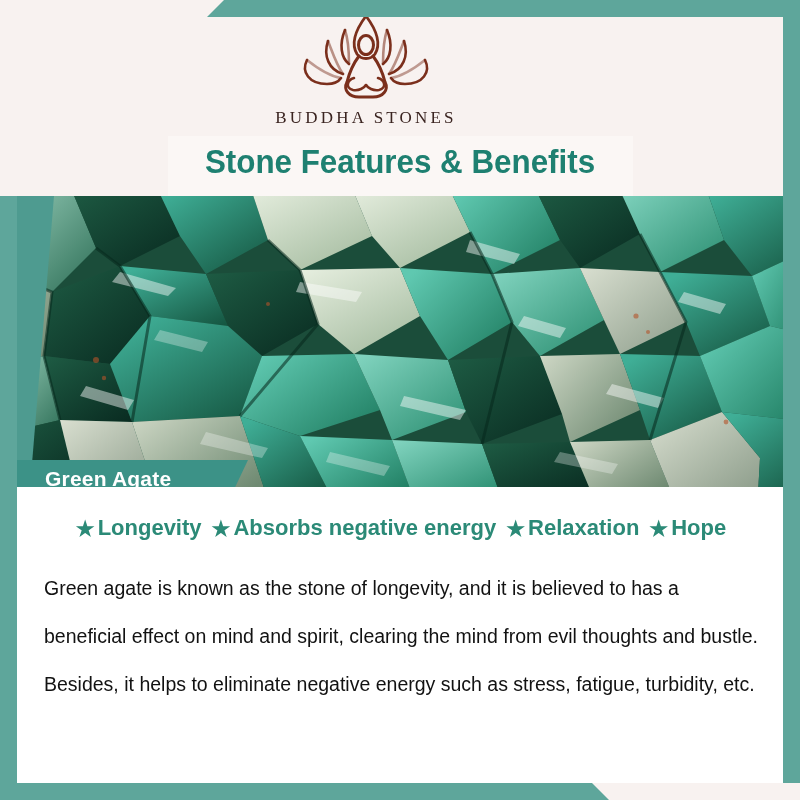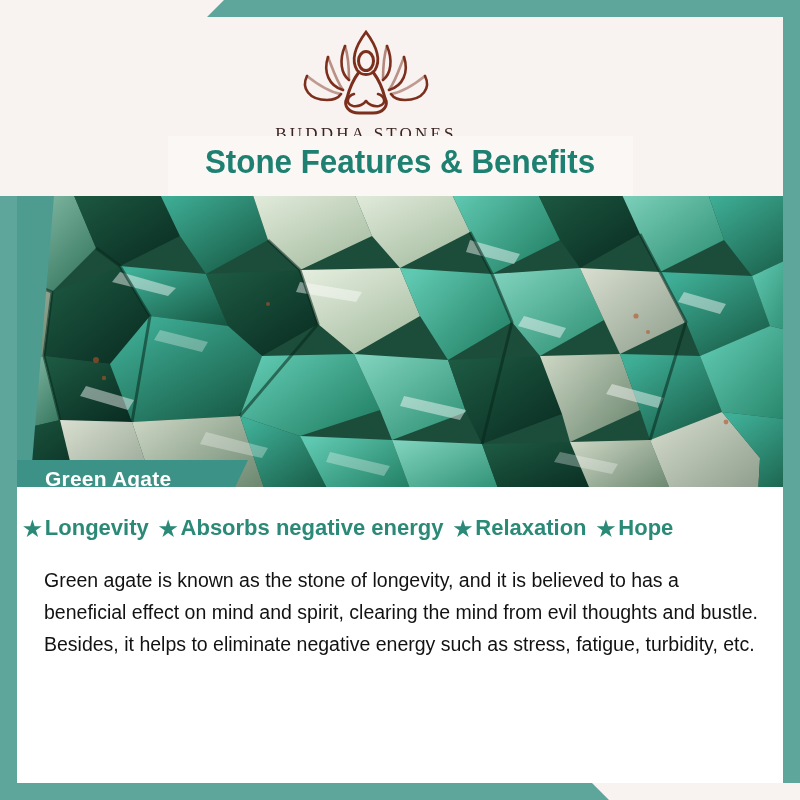--- a/index.html
+++ b/index.html
@@ -64,21 +64,21 @@
   
   .header {
     position: absolute;
     left: 0; top: 0;
     width: 800px; height: 196px;
     background: #f8f2f0;
     z-index: 2;
   }
   .logo-wrap {
     position: absolute;
-    left: 0; top: 24px;
+    left: 0; top: 8px;
     width: 732px;
     text-align: center;
   }
   .logo-mark {
     display: block;
     margin: 0 auto;
   }
   .logo-word {
     display: block;
     margin-top: 4px;
@@ -146,41 +146,42 @@
     position: absolute;
     left: 17px; top: 487px;
     width: 766px; height: 296px;
     background: #ffffff;
     z-index: 5;
   }
   .benefits {
     position: absolute;
     left: 0; top: 28px;
     width: 766px;
+    text-align: center;
     white-space: nowrap;
     color: #2b8a77;
     font-size: 22px;
     font-weight: bold;
   }
   .benefits .star {
     color: #2b8a77;
     font-size: 21px;
     margin: 0 3px 0 6px;
     display: inline-block;
     vertical-align: -1px;
   }
   .benefits .bitem {
     margin-right: 4px;
   }
   .desc {
     position: absolute;
     left: 27px; top: 77px;
     width: 716px;
     font-size: 19.5px;
-    line-height: 32px;
+    line-height: 48px;
     color: #121212;
     text-align: left;
   }
 </style>
 </head>
 <body>
 
 <div class="poster">
 
   <div class="header">

